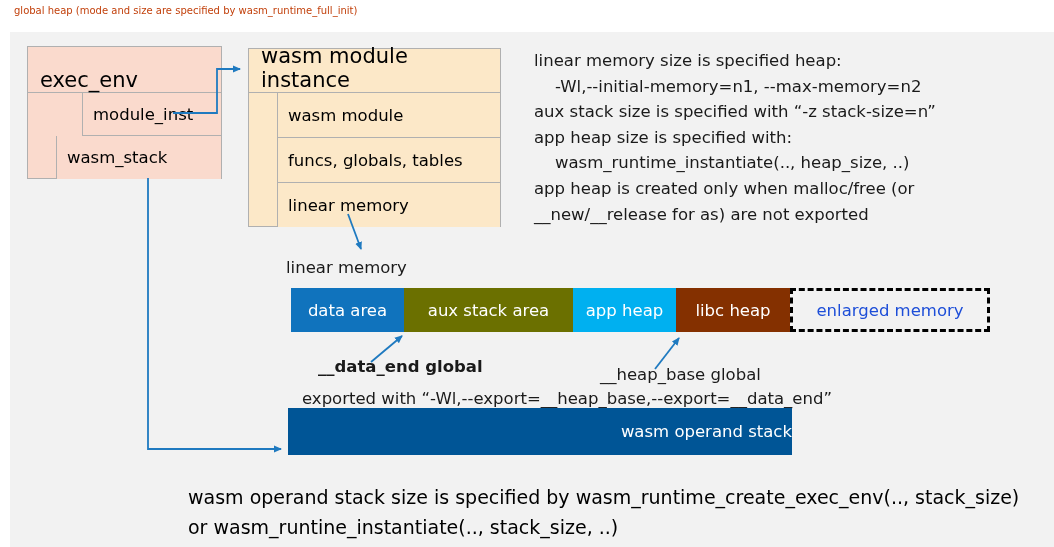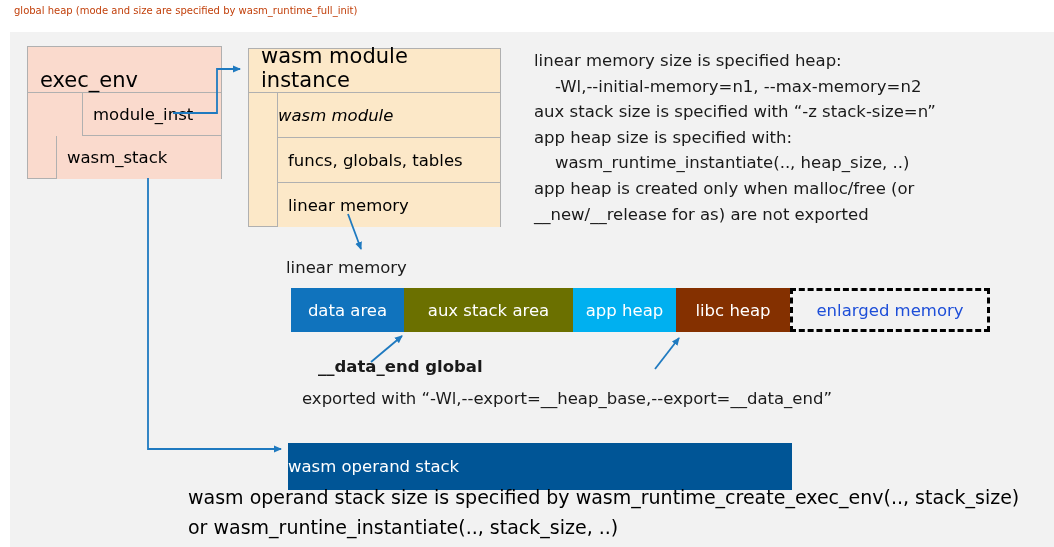--- a/index.html
+++ b/index.html
@@ -123,27 +123,27 @@
   .annot {
     position: absolute;
     font-size: 16.5px;
     color: #1a1a1a;
     white-space: nowrap;
   }
   
   #operand-stack-bar {
     position: absolute;
     left: 288px;
-    top: 443px;
+    top: 408px;
     width: 504px;
     height: 47px;
     background: #005596;
     display: flex;
     align-items: center;
-    justify-content: flex-start;
+    justify-content: flex-end;
     font-size: 16.5px;
     color: #ffffff;
   }
   #operand-stack-note {
     position: absolute;
     left: 188px;
     top: 482px;
     font-size: 19px;
     line-height: 30px;
     color: #000000;
@@ -177,21 +177,21 @@
     </div>
     <div class="struct-row last" style="left:28px; top:89px; right:0; height:43px; padding-left:10px;">
       <span>wasm_stack</span>
     </div>
   </div>
 
   <div class="struct-box" id="wasm-module-instance-box" style="left:248px; top:48px; width:253px; height:179px;">
     <div class="struct-header" style="height:44px; padding-left:12px;">
       <span>wasm module instance</span>
     </div>
-    <div class="struct-row" style="left:28px; top:44px; right:0; height:45px; font-style:italic;">
+    <div class="struct-row" style="left:28px; top:44px; right:0; height:45px; padding-left:10px;">
       <span>wasm module</span>
     </div>
     <div class="struct-row" style="left:28px; top:89px; right:0; height:45px; padding-left:10px;">
       <span>funcs, globals, tables</span>
     </div>
     <div class="struct-row last" style="left:28px; top:134px; right:0; height:44px; padding-left:10px;">
       <span>linear memory</span>
     </div>
   </div>
 
@@ -217,20 +217,21 @@
     </div>
     <div class="mem-seg" style="width:114px; background:#843000;">
       <span>libc heap</span>
     </div>
     <div class="mem-seg dashed" style="width:200px;">
       <span>enlarged memory</span>
     </div>
   </div>
 
   <div class="annot" style="left:318px; top:357px;font-weight:bold;">__data_end global</div>
+  <div class="annot" style="left:600px; top:365px;">__heap_base global</div>
   <div class="annot" style="left:302px; top:389px;">exported with “-Wl,--export=__heap_base,--export=__data_end”</div>
 
   <div id="operand-stack-bar">
     <span>wasm operand stack</span>
   </div>
   <div id="operand-stack-note">wasm operand stack size is specified by wasm_runtime_create_exec_env(.., stack_size)
 or wasm_runtine_instantiate(.., stack_size, ..)</div>
 
   <svg id="connectors" viewBox="0 0 1054 547" width="1054" height="547">
     <defs>

